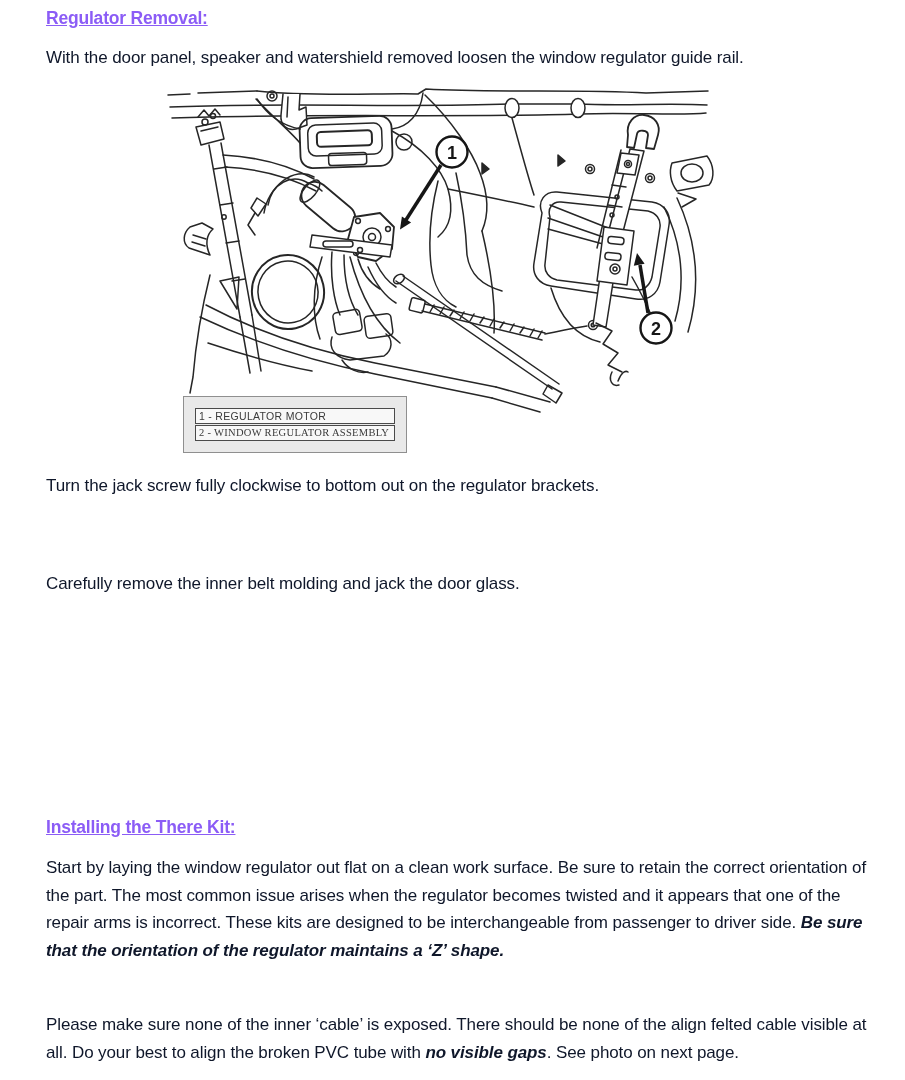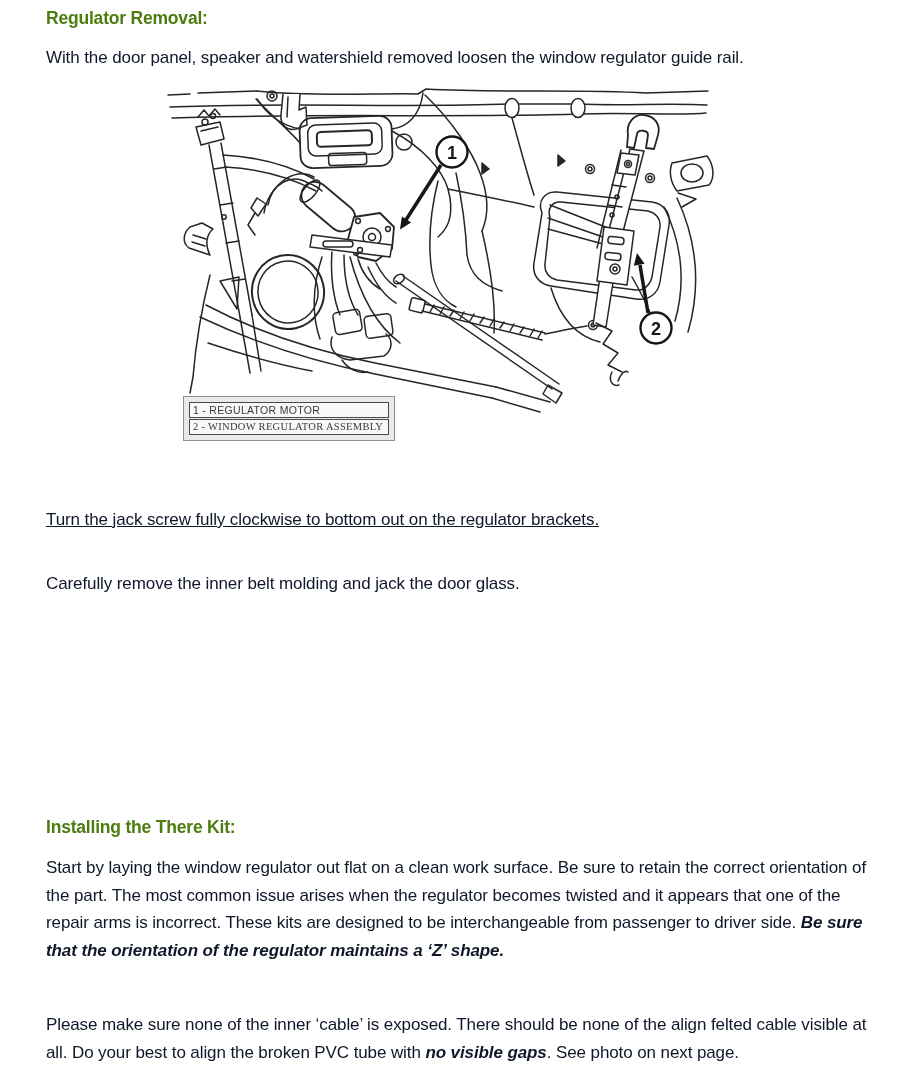--- a/index.html
+++ b/index.html
@@ -6,39 +6,39 @@
   .page{
     position:relative;
     width:905px;height:1080px;
     background:#ffffff;
     font-family:"Liberation Sans",sans-serif;
     color:#1e1e1e;
     overflow:hidden;
   }
   .h{
     position:absolute;left:46px;
-    font-size:17.5px;font-weight:bold;color:#4d7c0f;
-    letter-spacing:-0.2px;margin:0;
+    font-size:17.5px;font-weight:bold;color:#8b5cf6;
+    letter-spacing:-0.2px;margin:0;text-decoration:underline;
   }
   .body{
     position:absolute;left:46px;
     font-size:17px;line-height:27.5px;color:#0f172a;
     letter-spacing:-0.1px;margin:0;
   }
   .em{font-weight:bold;font-style:italic;}
   .figure{
     position:absolute;left:160px;top:85px;
     width:560px;height:362px;
   }
   .figure svg{position:absolute;left:0;top:0;}
   .legend{
     position:absolute;left:23px;top:311px;
     border:1px solid #8f8f8f;
     background:#e9e9e9;
-    padding:5px;
+    padding:11px;
     width:max-content;
   }
   .legend-row{
     border:1px solid #4a4a4a;
     background:#f8f8f8;
     color:#3a3a3a;
     font-size:10.5px;line-height:12px;
     letter-spacing:0.3px;
     padding:1px 5px 1px 3px;
     white-space:nowrap;
@@ -228,21 +228,21 @@
         <text class="callout-num" x="496" y="249.5" text-anchor="middle">2</text>
       </g>
     </svg>
 
     <div class="legend">
       <div class="legend-row">1 - REGULATOR MOTOR</div>
       <div class="legend-row">2 - WINDOW REGULATOR ASSEMBLY</div>
     </div>
   </div>
 
-  <p class="body" style="top:506px;width:830px;text-decoration:underline;">Turn the jack screw fully clockwise to bottom out on the regulator brackets.</p>
+  <p class="body" style="top:472px;width:830px;">Turn the jack screw fully clockwise to bottom out on the regulator brackets.</p>
   <p class="body" style="top:570px;width:830px;">Carefully remove the inner belt molding and jack the door glass.</p>
 
   <h2 class="h" style="top:817px;">Installing the There Kit:</h2>
 
   <p class="body" style="top:854px;width:838px;"><span>Start by laying the window regulator out flat on a clean work surface.  Be sure to retain the correct orientation of the part.  The most common issue arises when the regulator becomes twisted and it appears that one of the repair arms is incorrect.  These kits are designed to be interchangeable from passenger to driver side.  </span><span class="em">Be sure that the orientation of the regulator maintains a ‘Z’ shape.</span></p>
 
   <p class="body" style="top:1011px;width:845px;"><span>Please make sure none of the inner ‘cable’ is exposed.  There should be none of the align felted cable visible at all.  Do your best to align the broken PVC tube with </span><span class="em">no visible gaps</span><span>.  See photo on next page.</span></p>
 
 </div>
 

